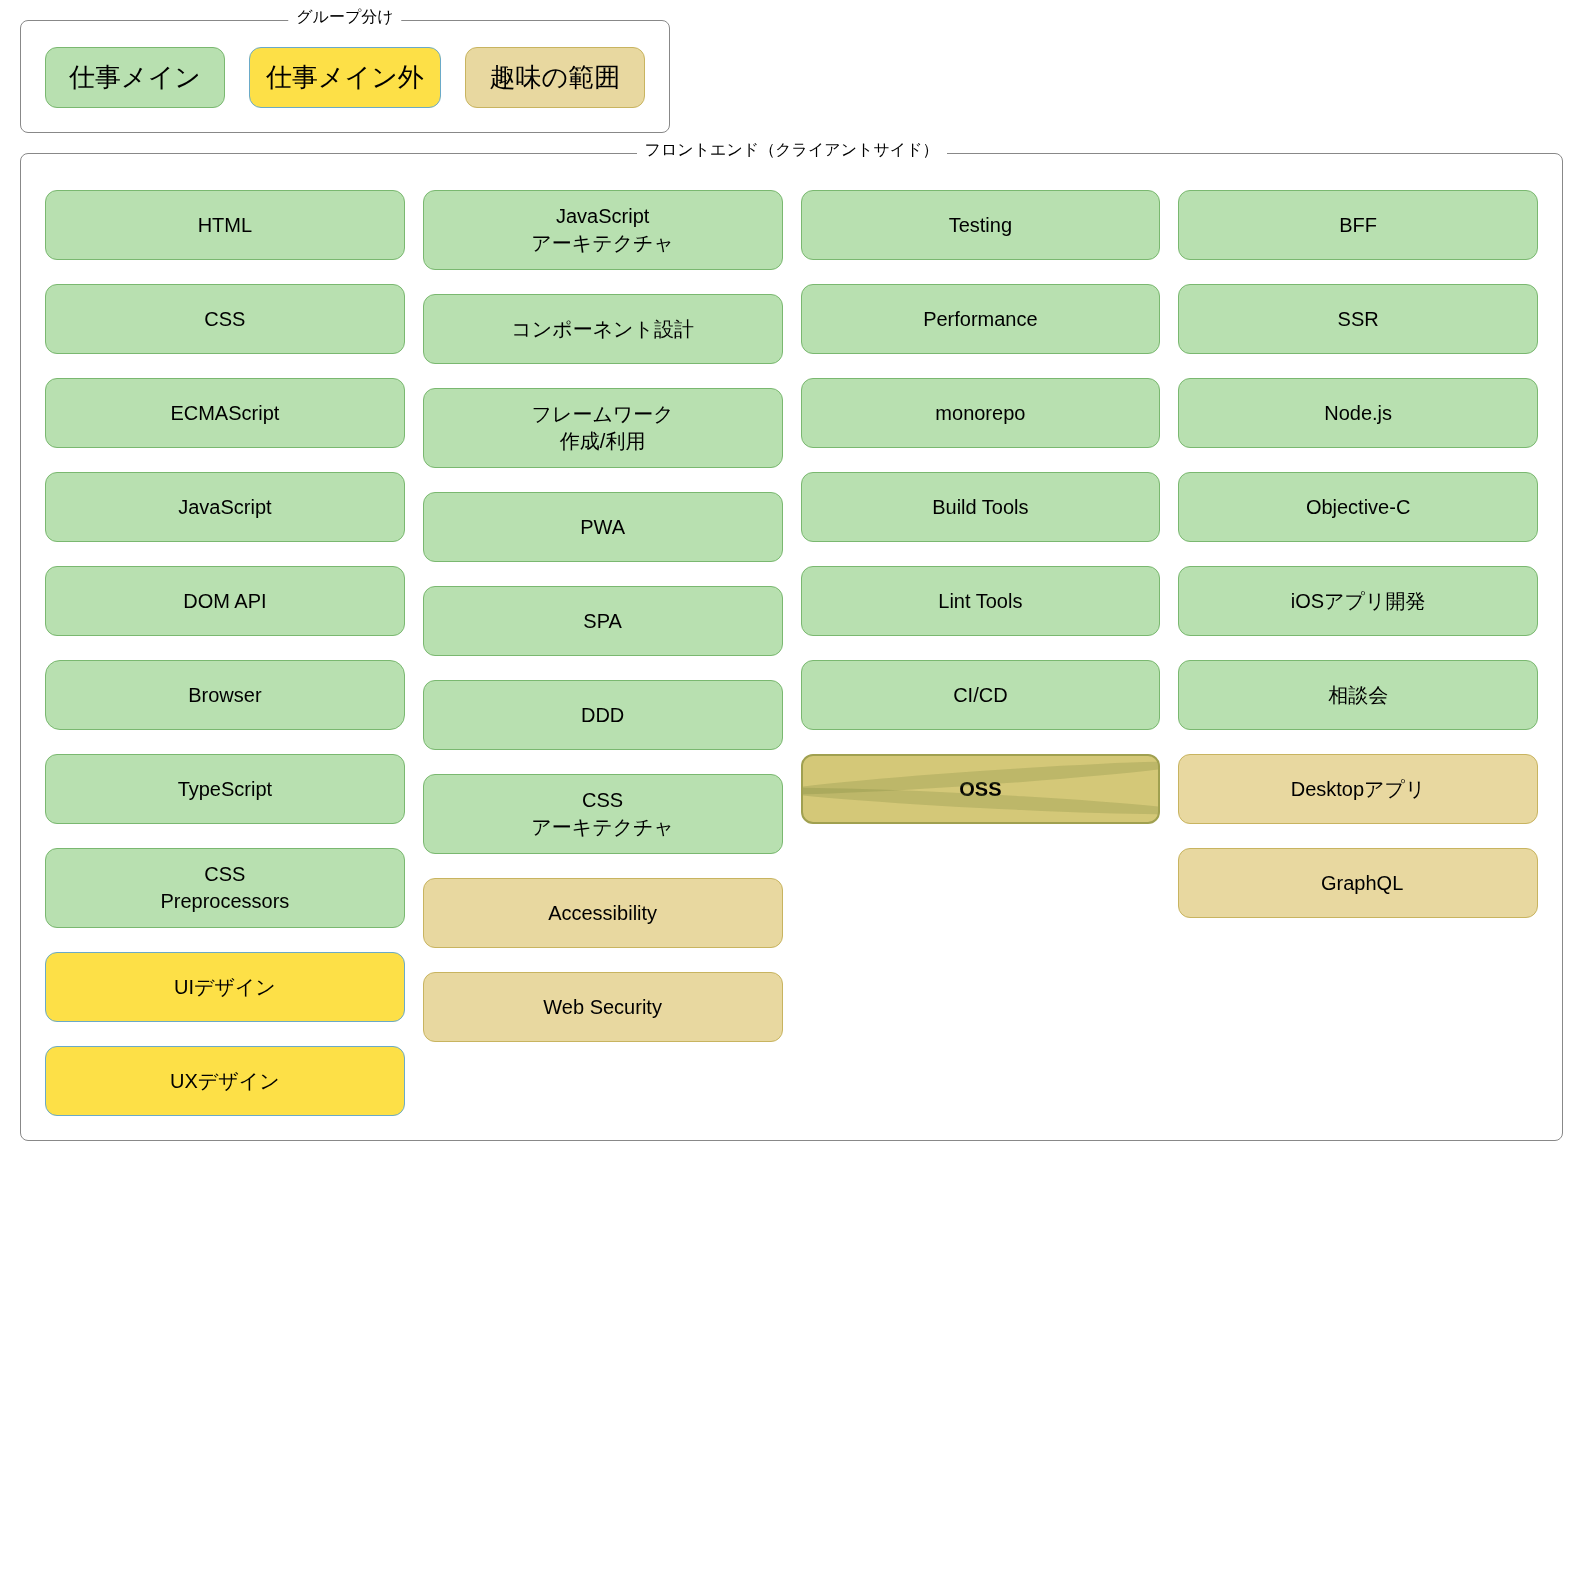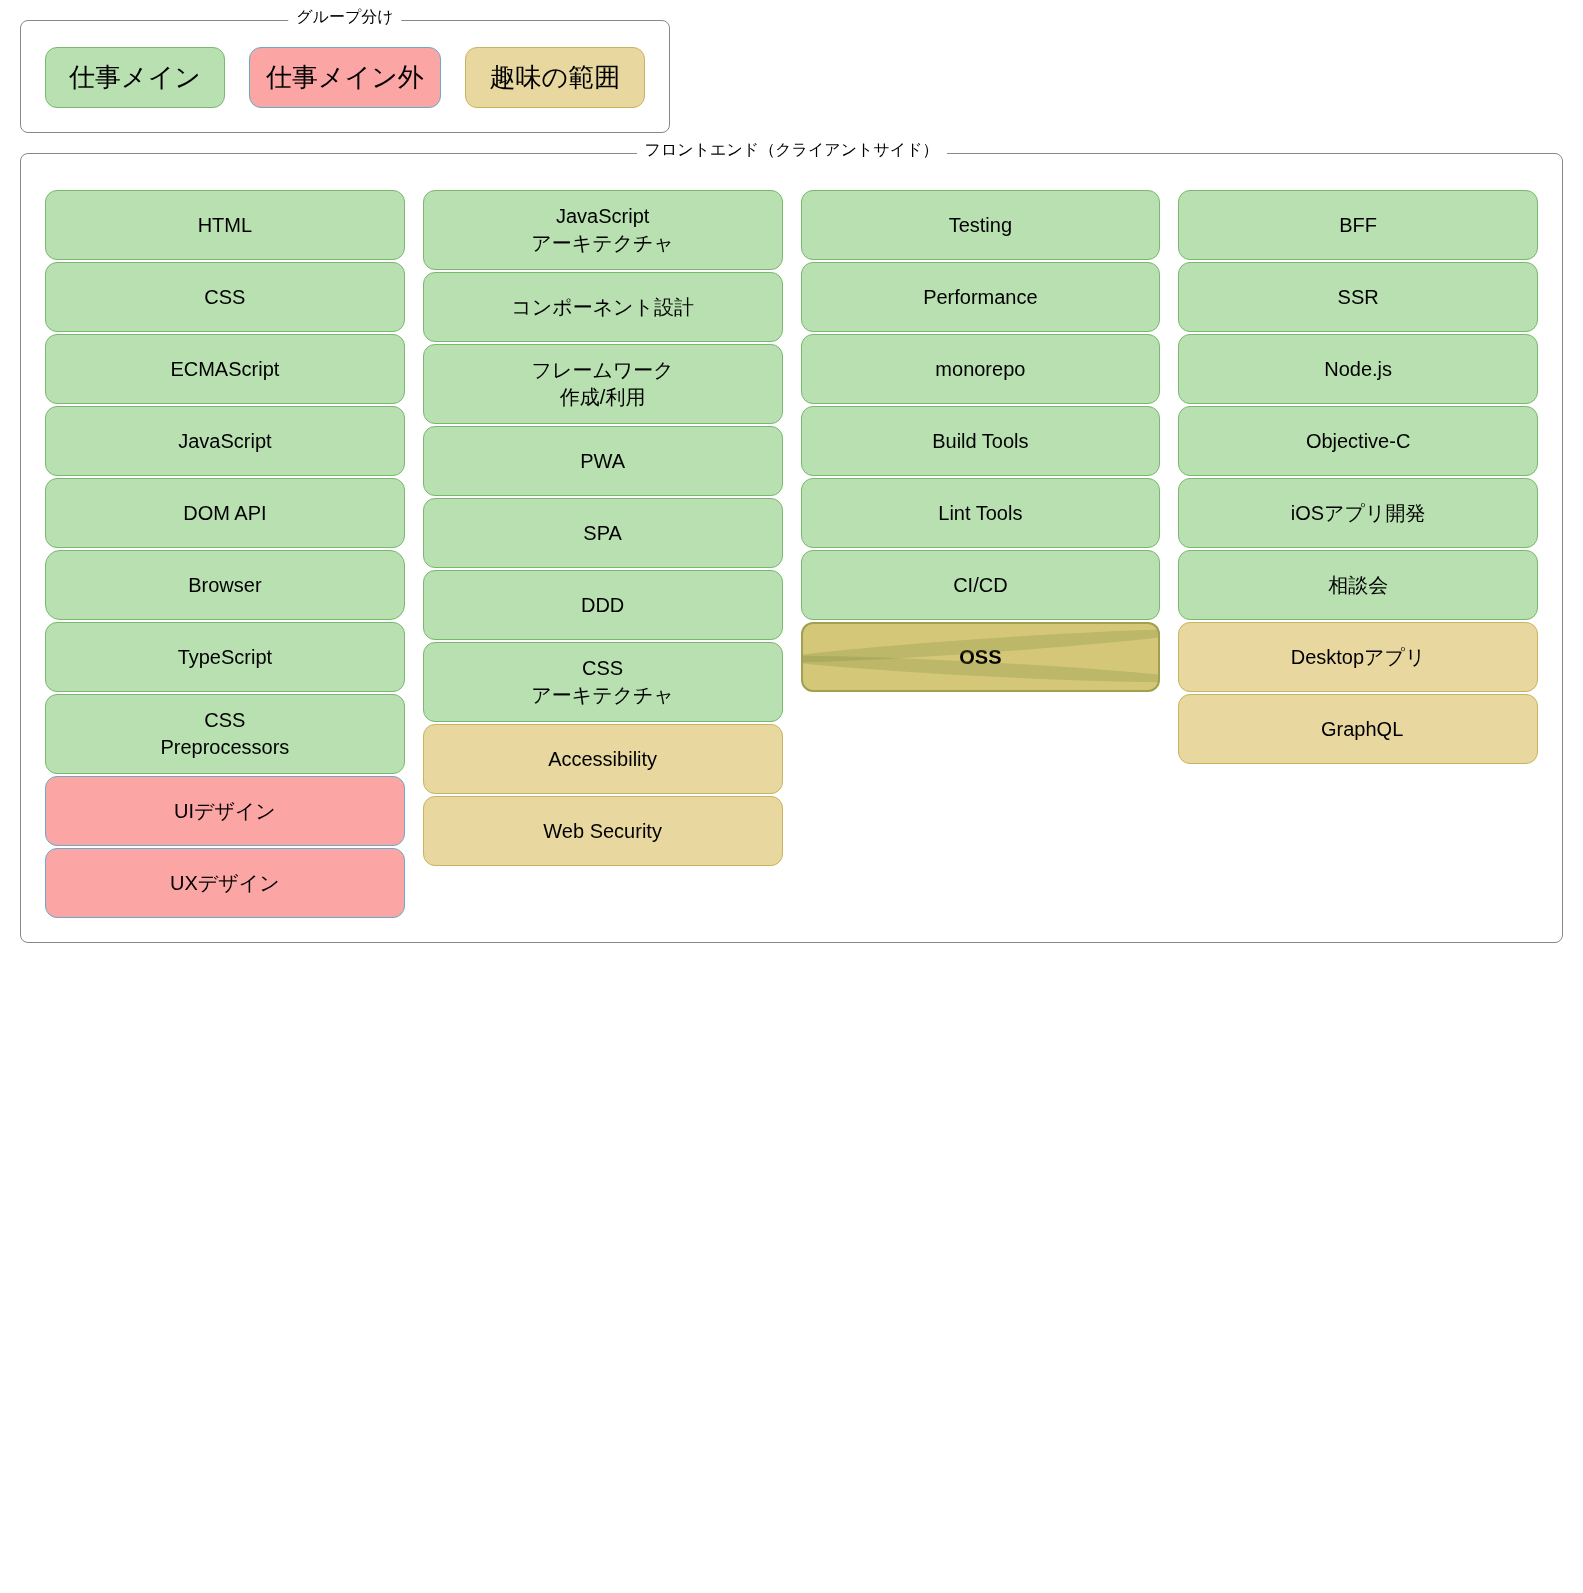--- a/index.html
+++ b/index.html
@@ -47,21 +47,21 @@
       padding: 12px 16px;
       min-width: 160px;
       min-height: 70px;
     }
 
     .tag-green {
       background-color: #b8e0b0;
       border: 1.5px solid #7ab870;
     }
     .tag-blue {
-      background-color: #fca5a5;
+      background-color: #fde047;
       border: 1.5px solid #6aaac8;
     }
     .tag-beige {
       background-color: #e8d8a0;
       border: 1.5px solid #c8b460;
     }
     .tag-oss {
       background-color: #d4c878;
       border: 2px solid #a0a050;
       position: relative;
@@ -100,21 +100,21 @@
     .grid {
       display: grid;
       grid-template-columns: 1fr 1fr 1fr 1fr;
       gap: 18px;
       margin-top: 20px;
     }
 
     .col {
       display: flex;
       flex-direction: column;
-      gap: 2px;
+      gap: 24px;
     }
 
     .legend-tag {
       min-width: 180px;
       min-height: 60px;
       font-size: 26px;
     }
   </style>
 </head>
 <body>

